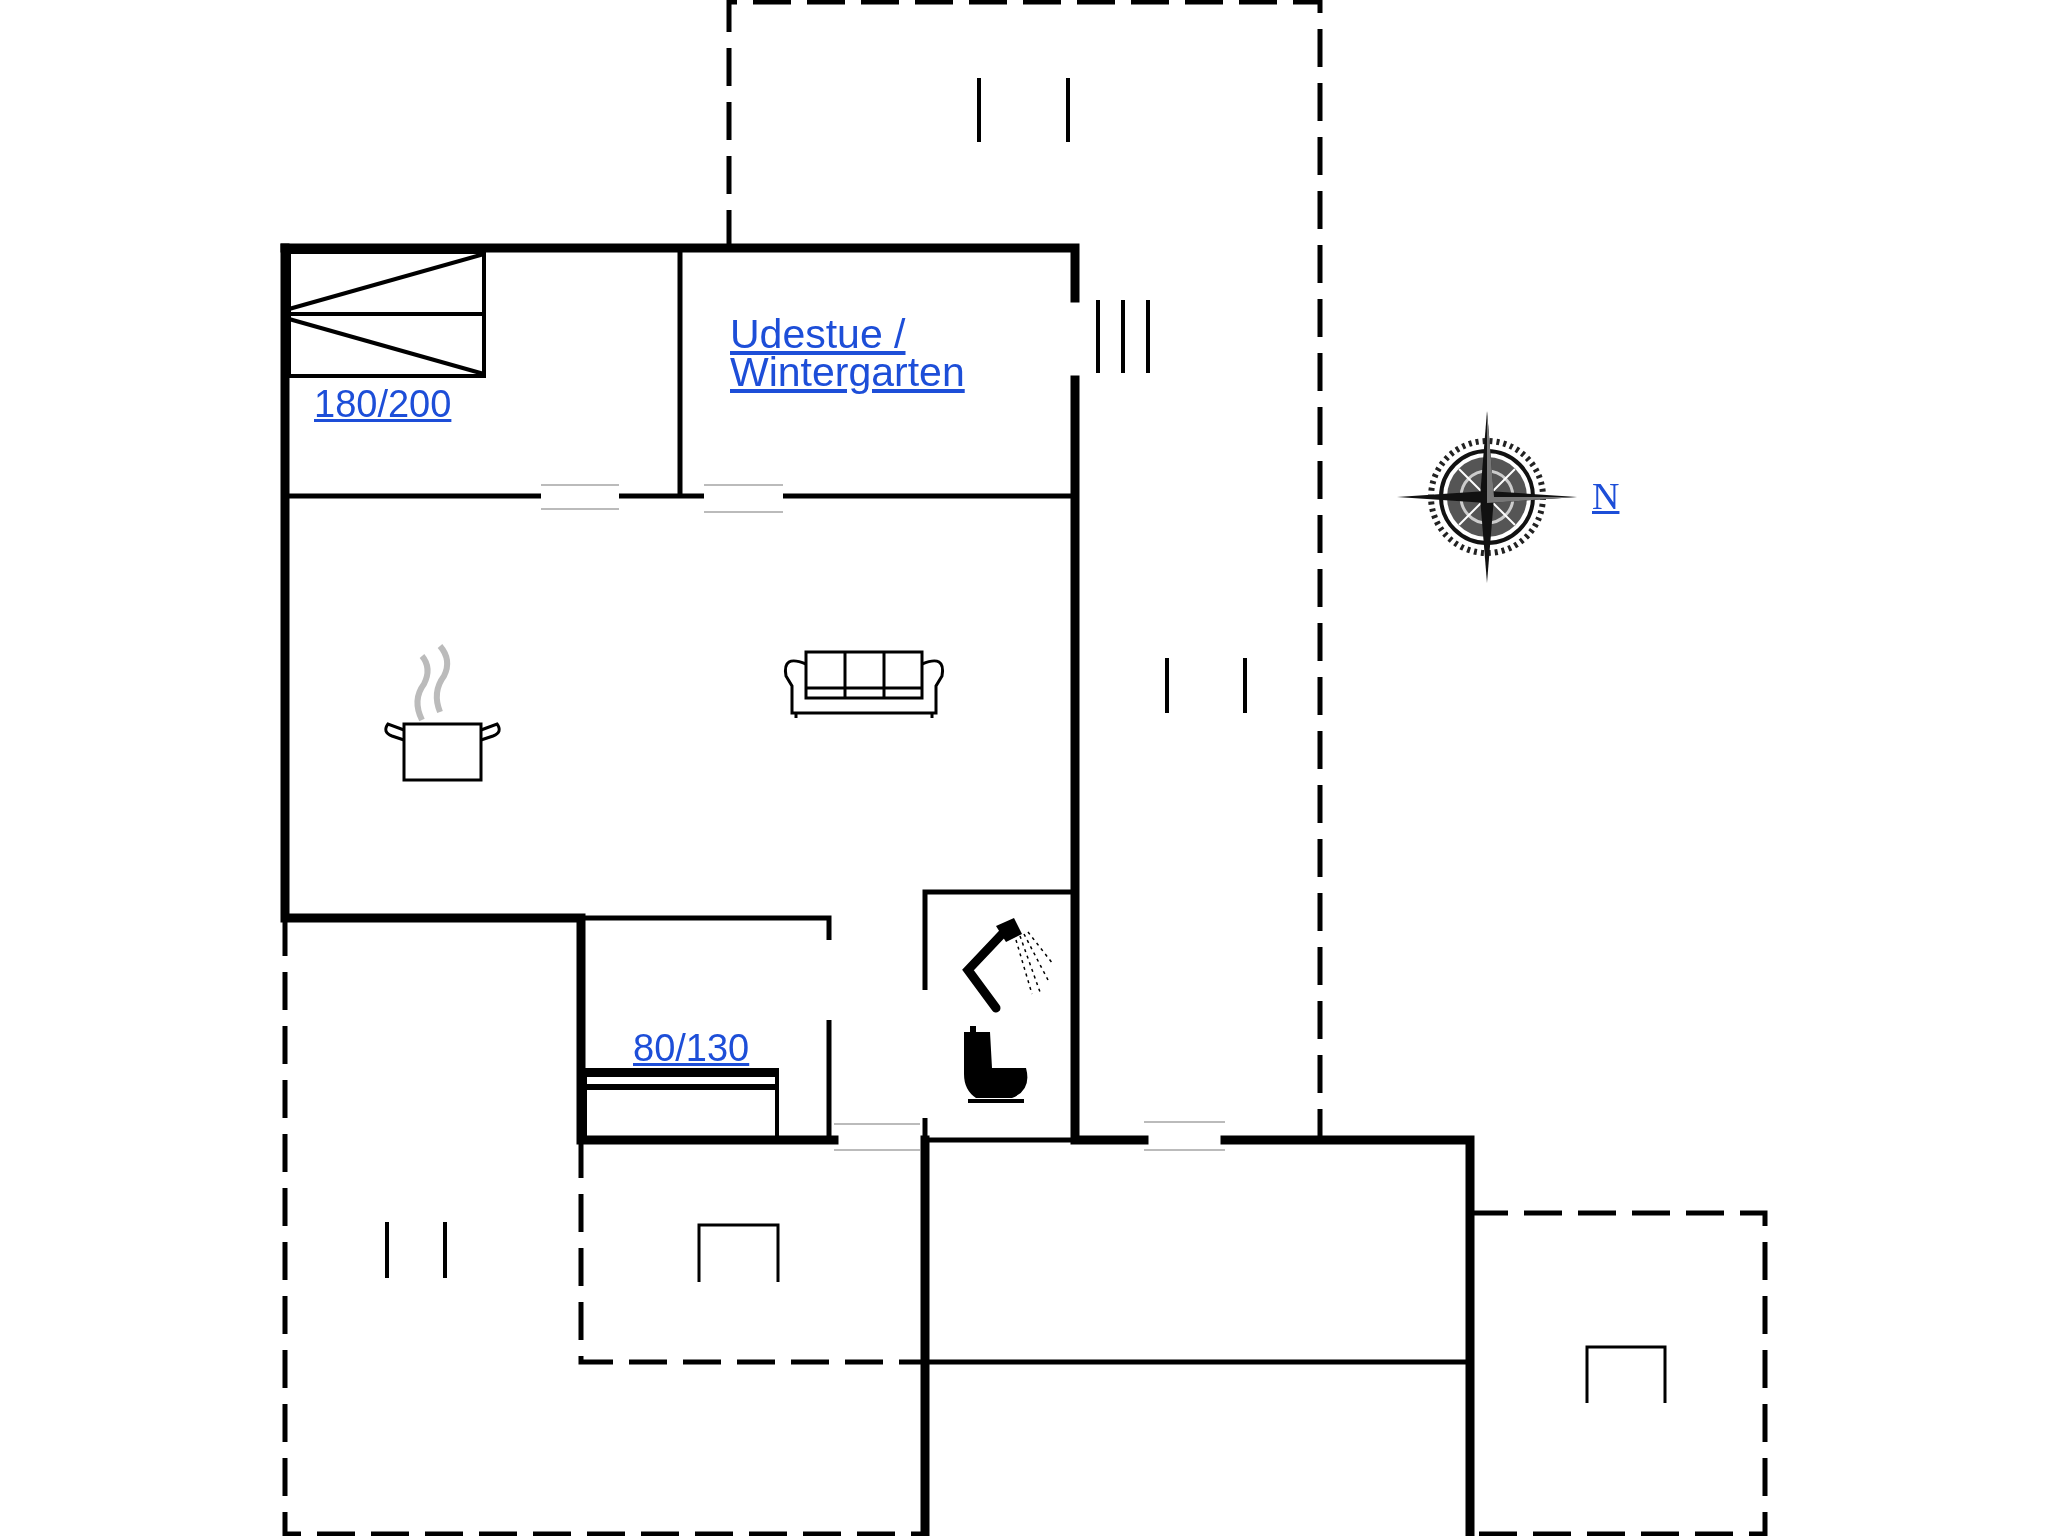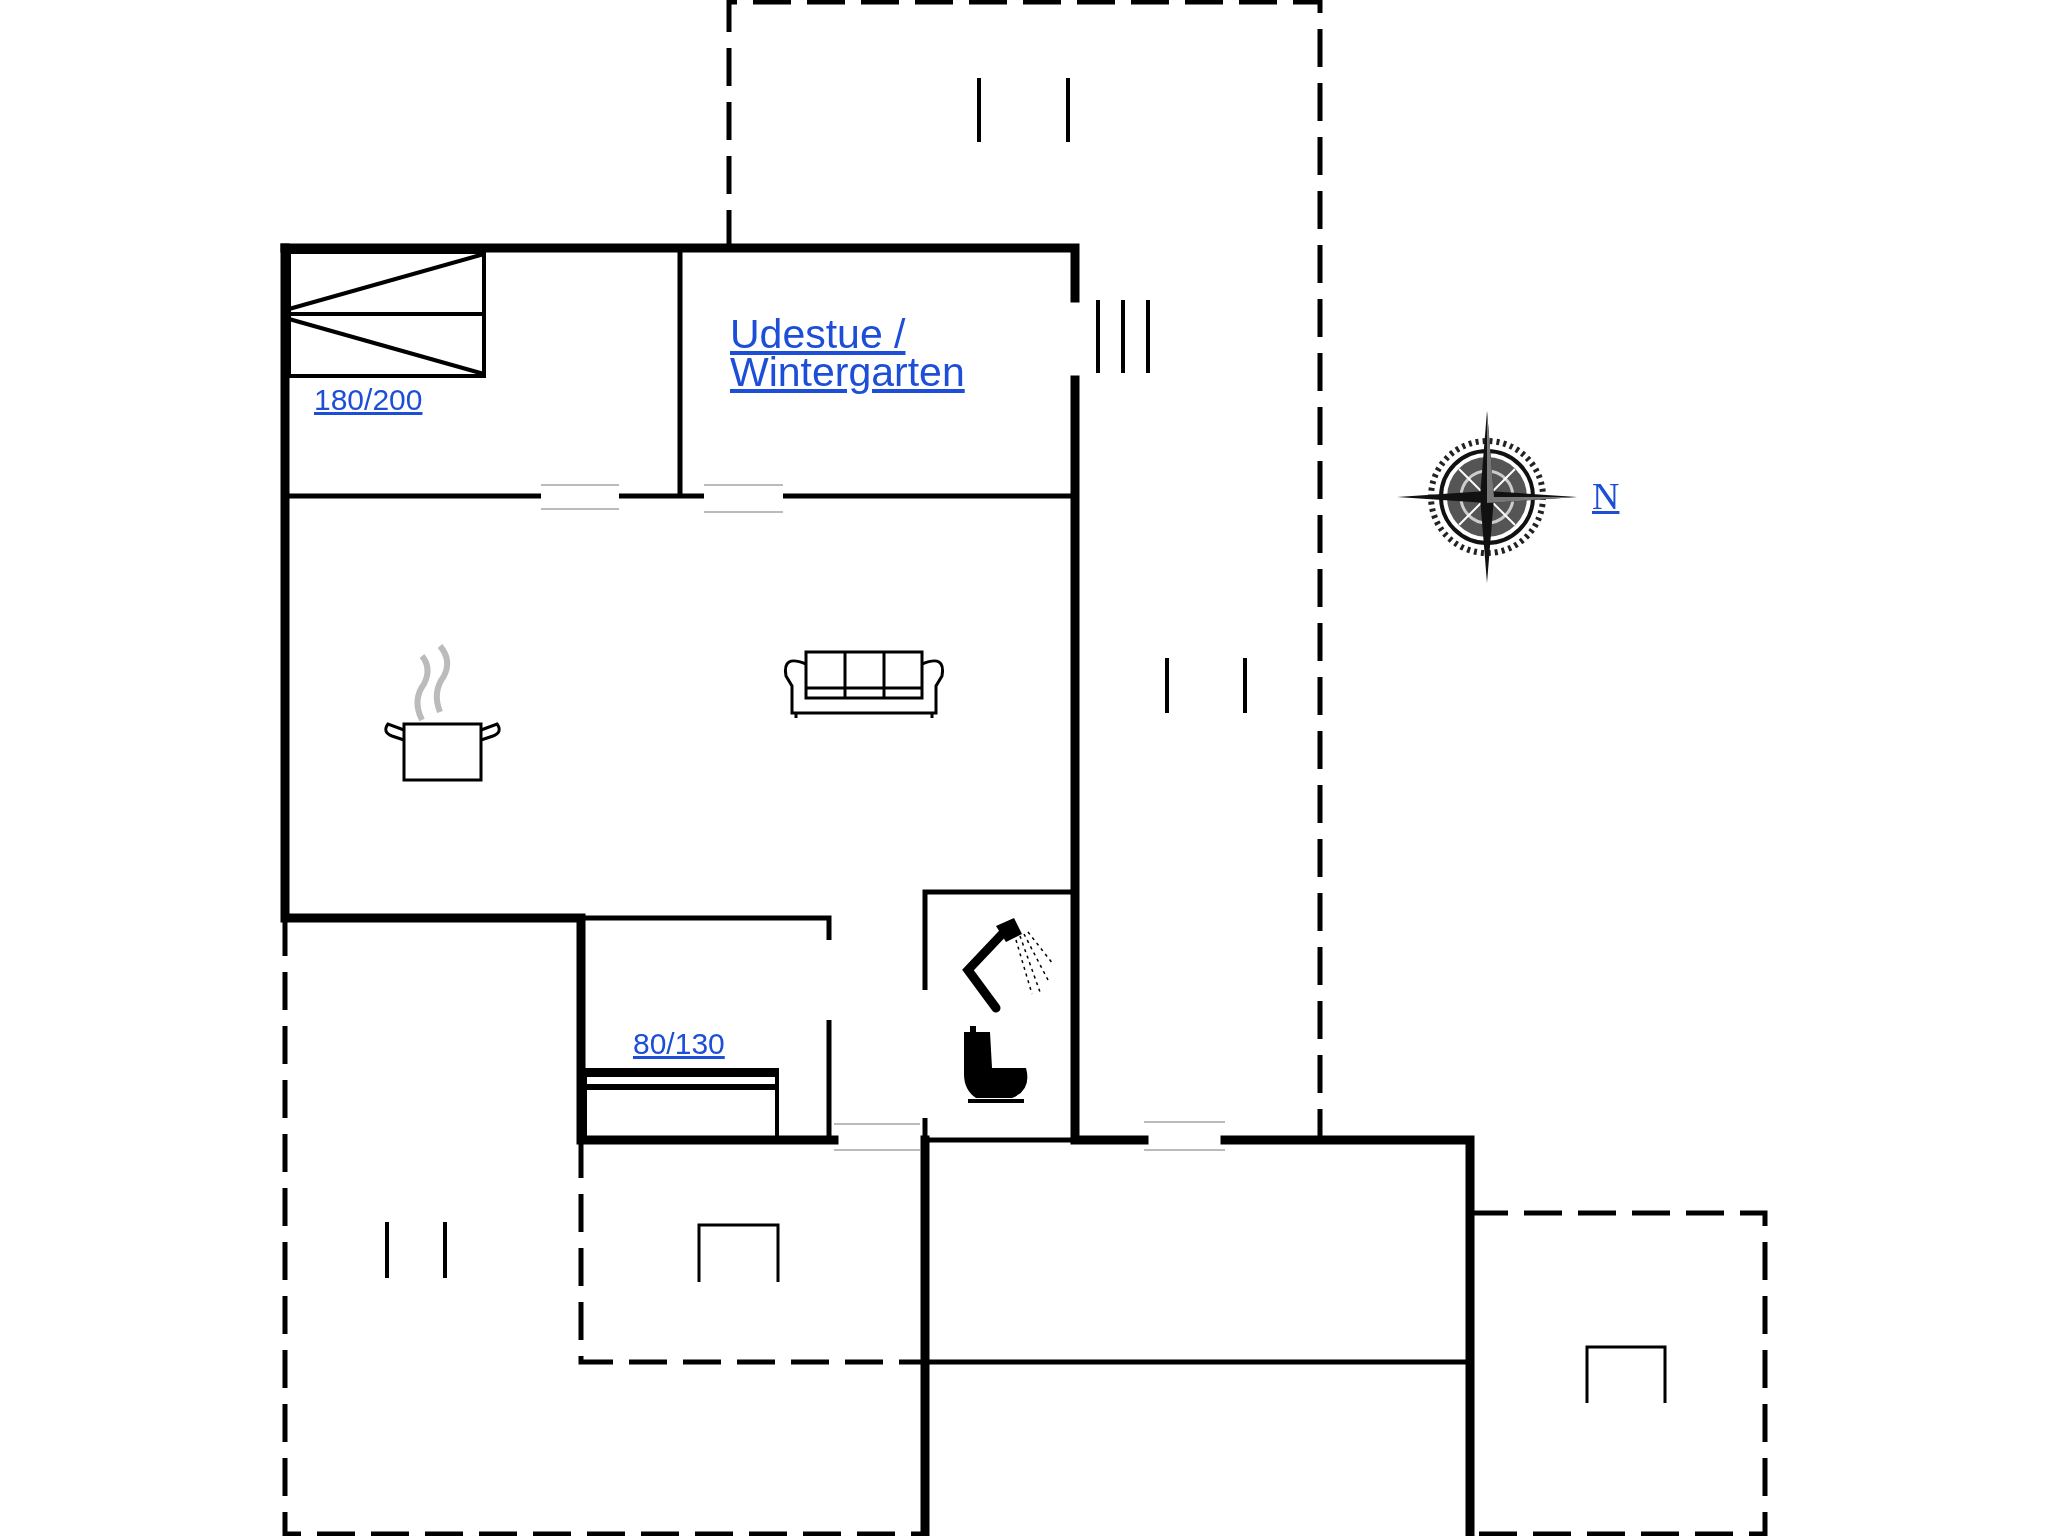--- a/index.html
+++ b/index.html
@@ -1,21 +1,21 @@
 <!DOCTYPE html>
 <html><head>
 <meta charset="utf-8">
 <style>
   html, body { margin: 0; padding: 0; background: #ffffff; }
   body { width: 2048px; height: 1536px; position: relative; overflow: hidden;
          font-family: "Liberation Sans", sans-serif; }
   #plan { position: absolute; left: 0; top: 0; width: 2048px; height: 1536px; }
   .label { position: absolute; color: #1d4ed8; font-family: "Liberation Sans", sans-serif; white-space: pre; text-decoration: underline; }
   .room-label { font-size: 41px; line-height: 52px; }
-  .bed-label { font-size: 30px; }
+  .bed-label { font-size: 38px; }
   .north-label { font-family: "Liberation Serif", serif; font-size: 38px; }
 </style>
 </head>
 <body>
 
 <svg id="plan" viewBox="0 0 2048 1536" xmlns="http://www.w3.org/2000/svg">
 
   <g fill="none" stroke="#000" stroke-width="5" stroke-dasharray="38 16">
     <path d="M729 248 L729 2 L1320 2 L1320 1140"></path>
     <path d="M285 918 L285 1534 L925 1534"></path>

